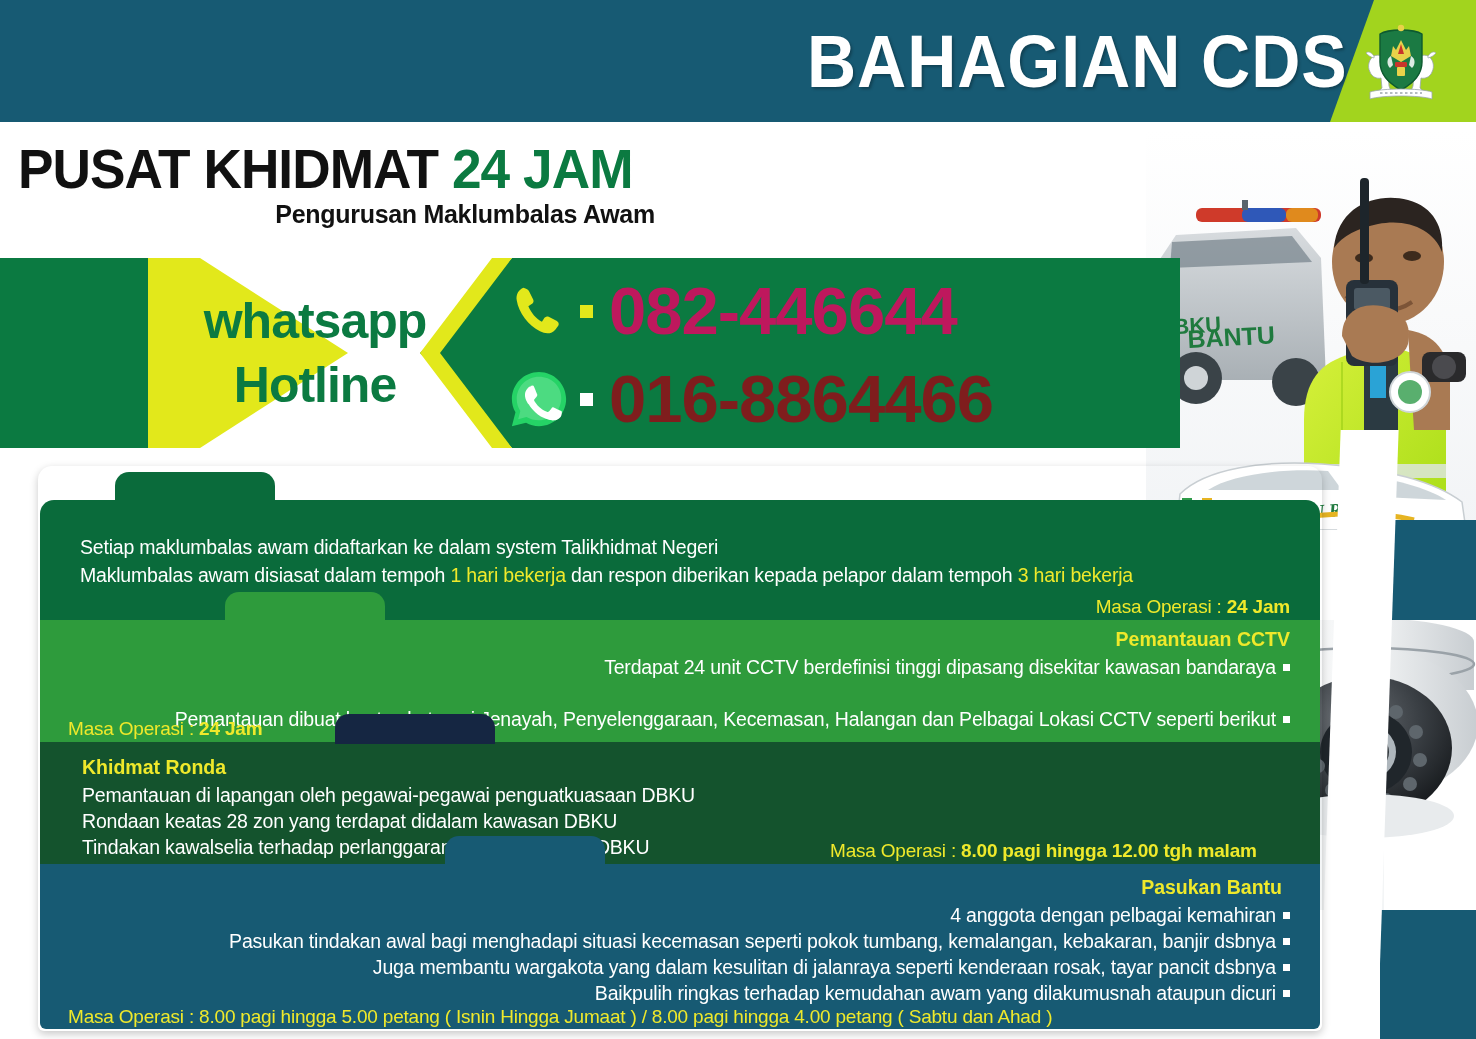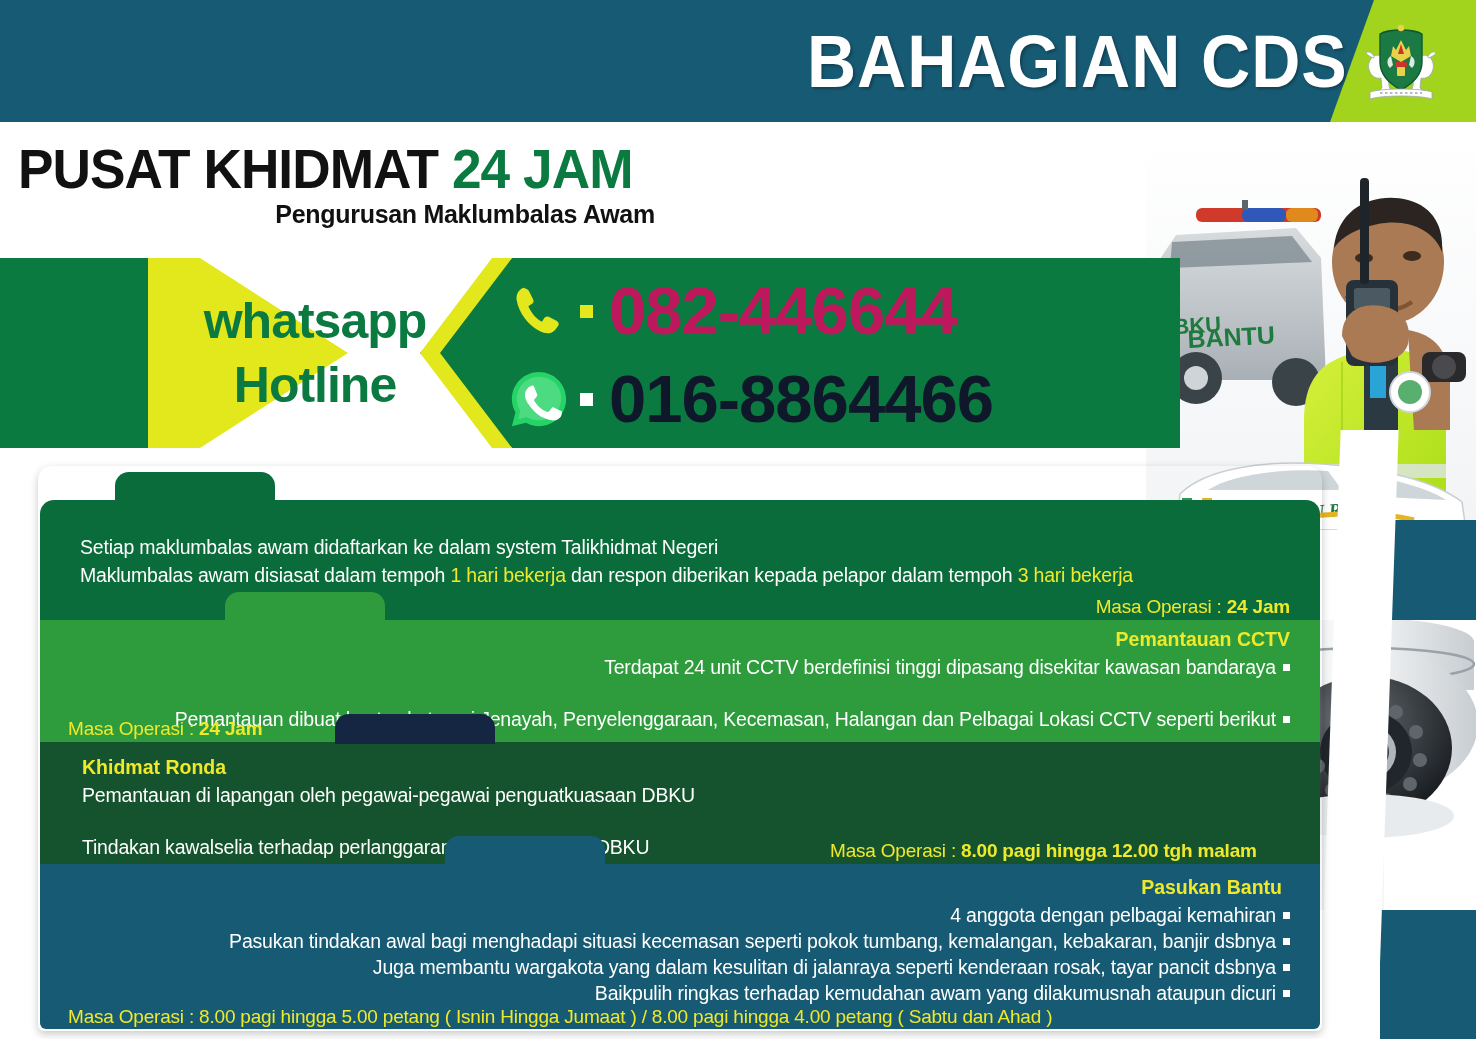--- a/index.html
+++ b/index.html
@@ -60,21 +60,21 @@
       display:flex; flex-direction:column; justify-content:center; }
   .hot-row { display:flex; align-items:center; height:88px; }
   .hot-icon { width:78px; height:78px; flex:0 0 78px; display:flex;
       align-items:center; justify-content:center; }
   .hot-dot { width:13px; height:13px; margin:0 16px 0 2px; flex:0 0 13px; }
   .hot-dot.y { background:#e2e81b; }
   .hot-dot.w { background:#ffffff; }
   .hot-num { font-size:67px; font-weight:bold; letter-spacing:-1px; line-height:70px;
       white-space:nowrap; }
   .hot-num.y { color:#be185d; }
-  .hot-num.w { color:#0f172a; }
+  .hot-num.w { color:#7f1d1d; }
 
   
   .photo-officer { position:absolute; right:0; top:130px; width:330px; height:400px;
       overflow:hidden; }
   .photo-cctv { position:absolute; right:0; top:620px; width:220px; height:290px;
       overflow:hidden; }
   .right-teal-top { position:absolute; right:0; top:520px; width:90px; height:200px;
       background:#175a73; }
   .right-teal-bot { position:absolute; right:0; top:860px; width:96px; height:179px;
       background:#175a73; }
@@ -344,20 +344,21 @@
           <span>Masa Operasi : </span><b>24 Jam</b>
         </div>
       </div>
     </div>
 
     <div class="blk b3">
       <div class="tab"></div>
       <div class="blk-body">
         <div class="ttl" style="position:absolute; left:42px; top:14px;">Khidmat Ronda</div>
         <div class="txt" style="left:42px; top:40px;">Pemantauan di lapangan oleh pegawai-pegawai penguatkuasaan DBKU</div>
+        <div class="txt" style="left:42px; top:66px;">Rondaan keatas 28 zon yang terdapat didalam kawasan DBKU</div>
         <div class="txt" style="left:42px; top:92px;">Tindakan kawalselia terhadap perlanggaran undang-undang DBKU</div>
         <div class="mo" style="left:790px; top:98px;">
           <span>Masa Operasi : </span><b>8.00 pagi hingga 12.00 tgh malam</b>
         </div>
       </div>
     </div>
 
     <div class="blk b4">
       <div class="tab"></div>
       <div class="blk-body">

